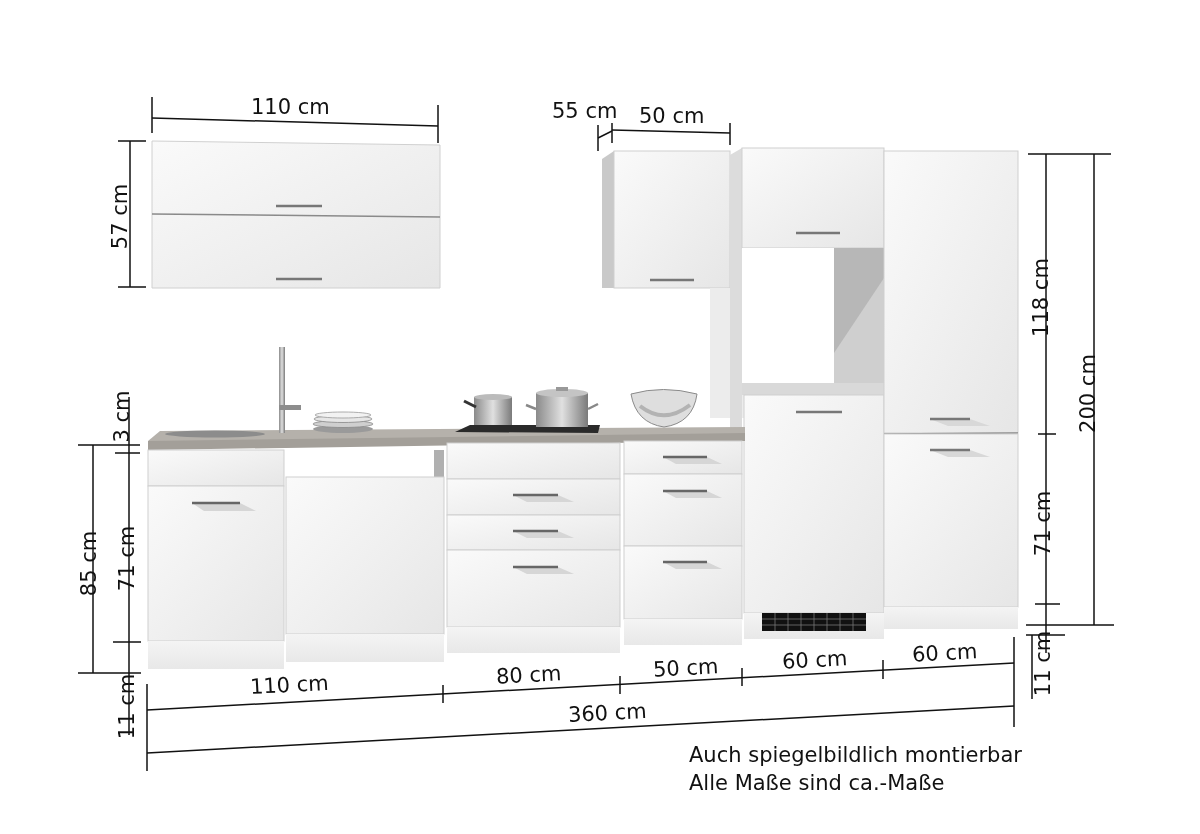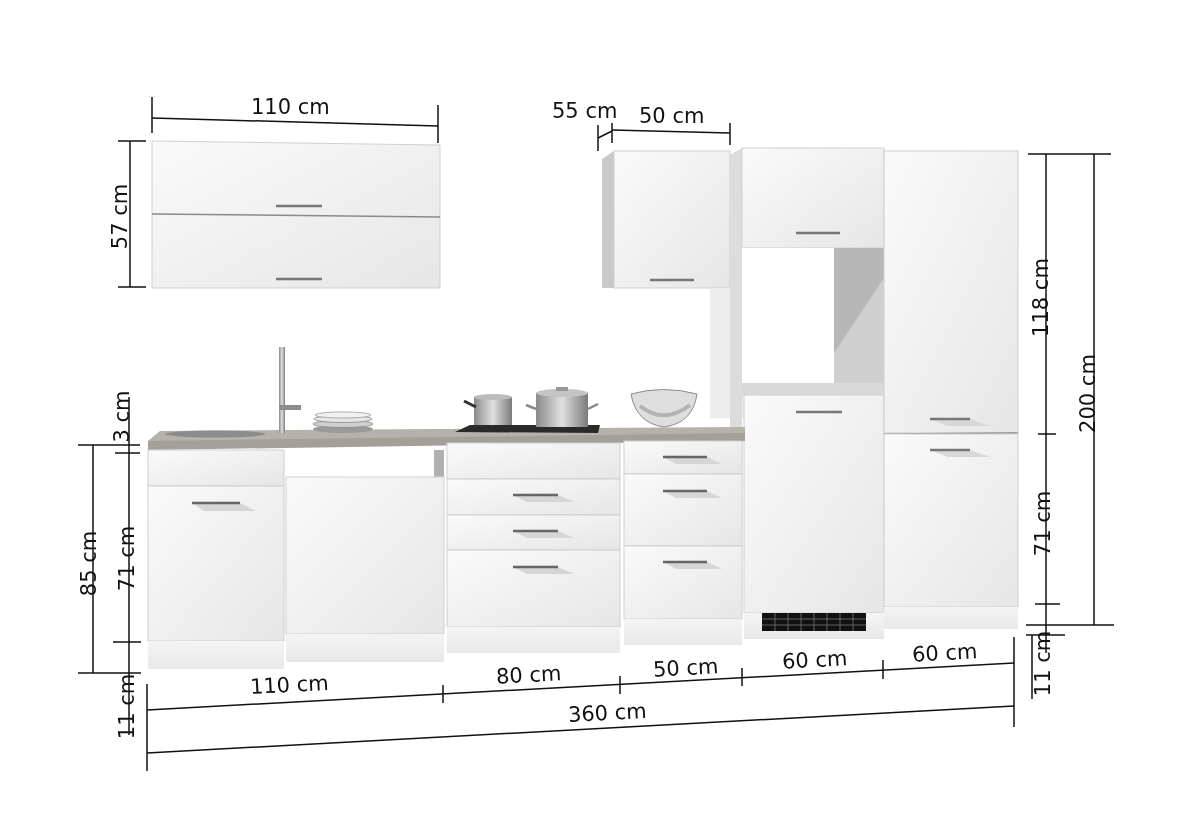--- a/index.html
+++ b/index.html
@@ -223,13 +223,17 @@
   <span class="vlbl" style="left:1011px; top:640px;">11 cm</span>
 
   <span class="lbl" style="left:250px; top:662px; transform:rotate(-3deg);">110 cm</span>
   <span class="lbl" style="left:496px; top:652px; transform:rotate(-3deg);">80 cm</span>
   <span class="lbl" style="left:653px; top:645px; transform:rotate(-3deg);">50 cm</span>
   <span class="lbl" style="left:782px; top:637px; transform:rotate(-3deg);">60 cm</span>
   <span class="lbl" style="left:912px; top:630px; transform:rotate(-3deg);">60 cm</span>
   <span class="lbl" style="left:568px; top:690px; transform:rotate(-3deg);">360 cm</span>
 
   
+  <div class="note" style="left:689px; top:728px;">
+    <div>Auch spiegelbildlich montierbar</div>
+    <div>Alle Maße sind ca.-Maße</div>
+  </div>
 </div>
 
 </body></html>

